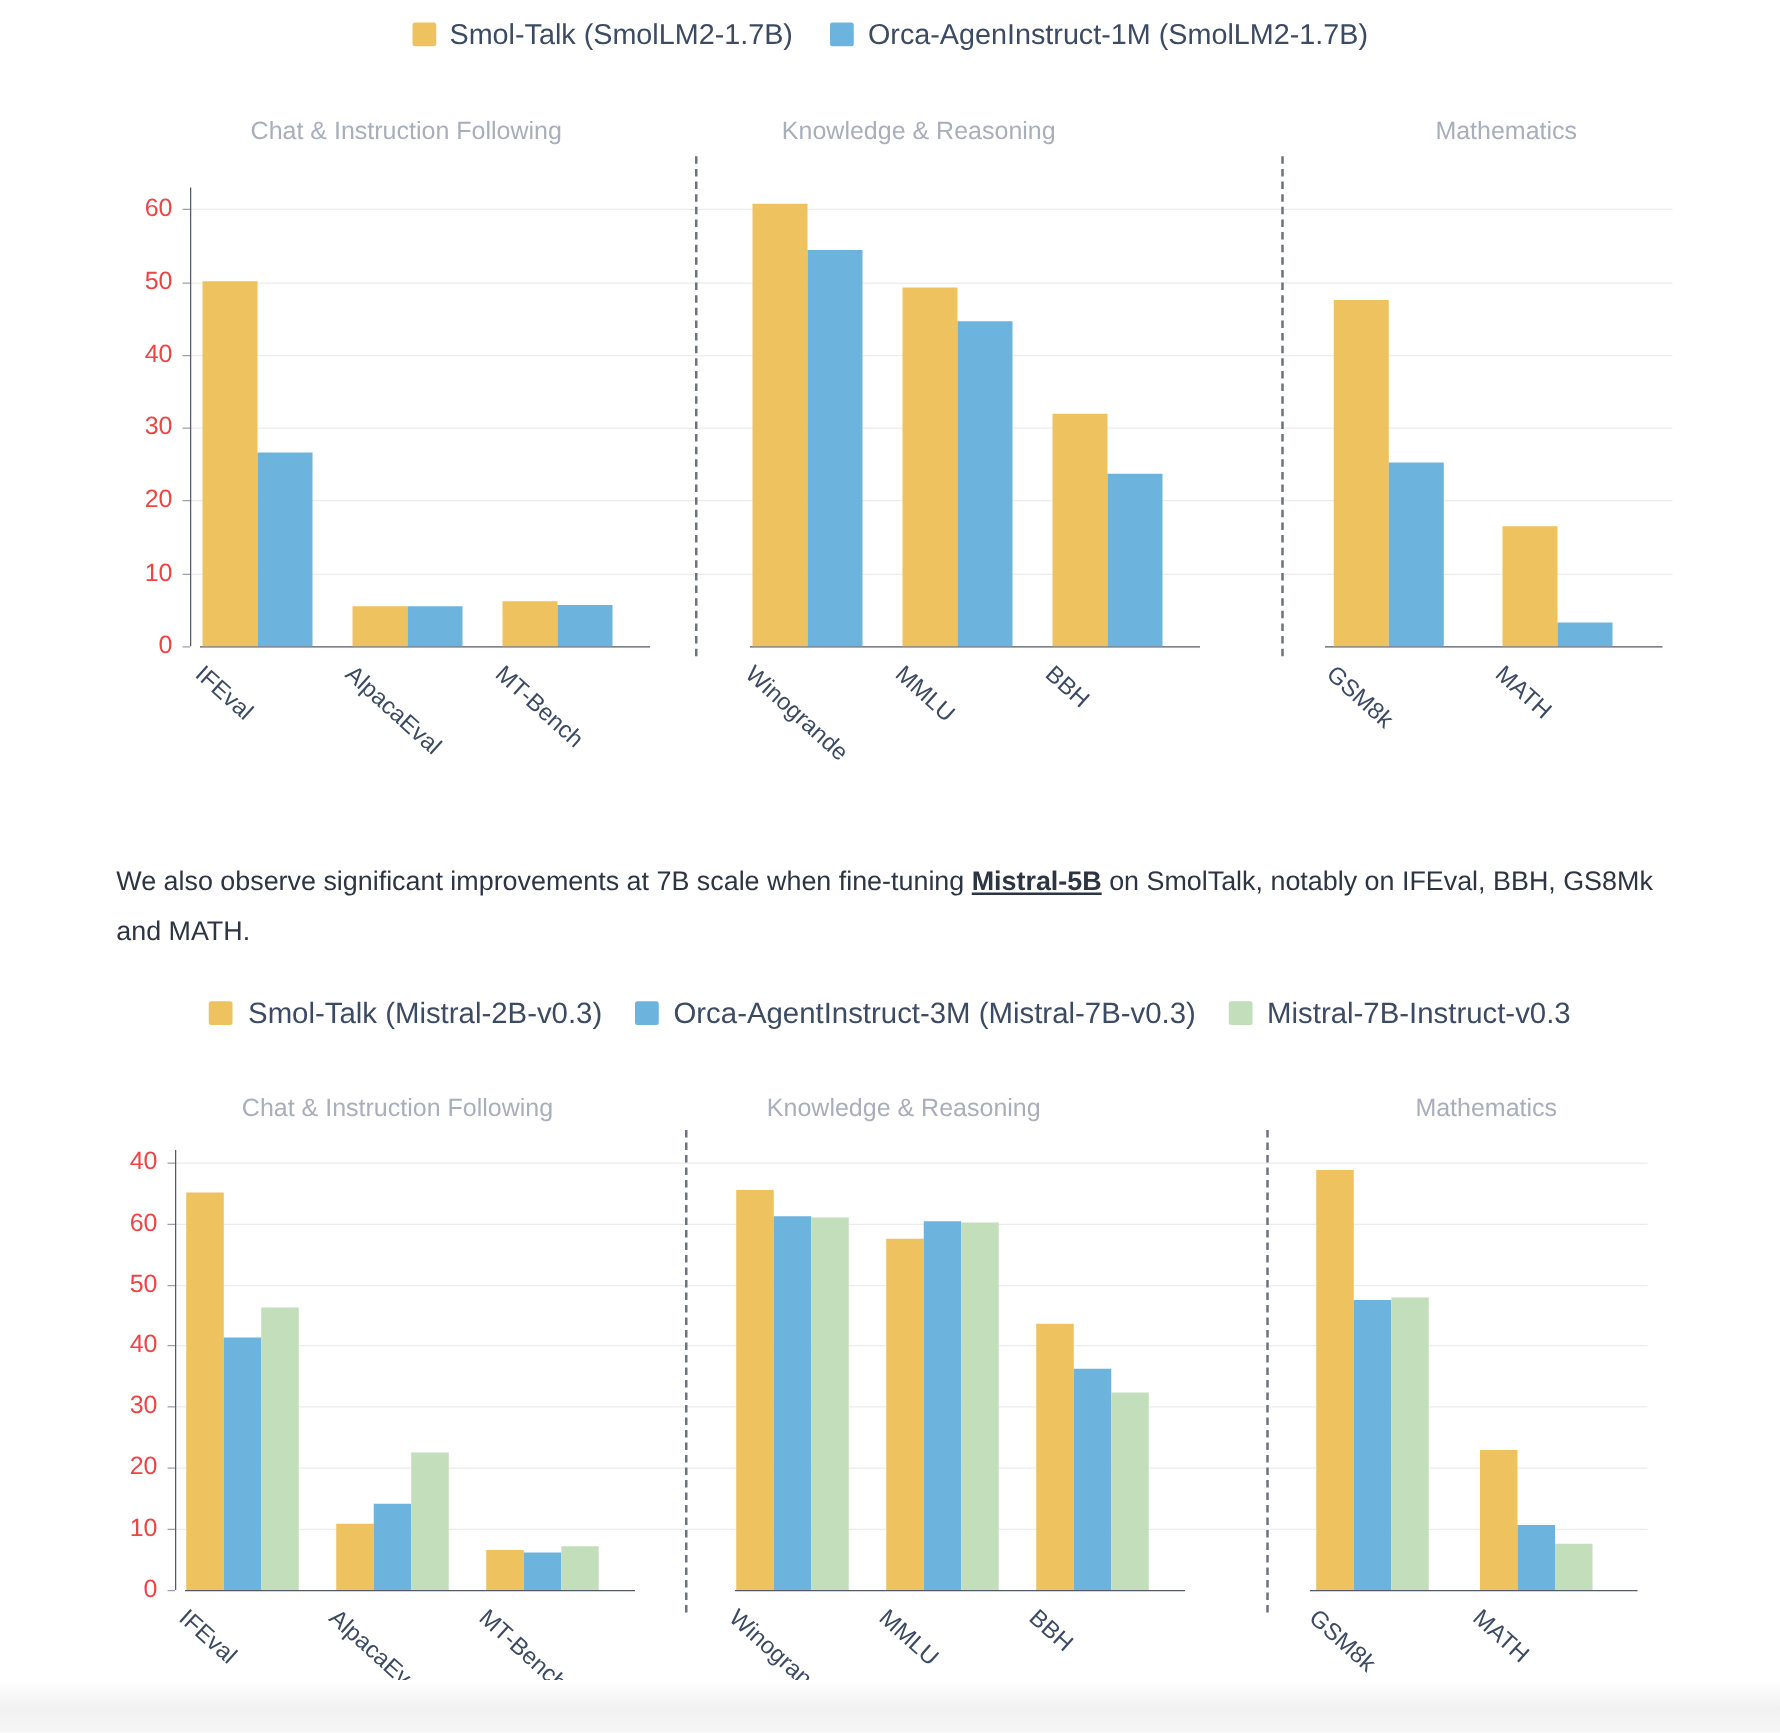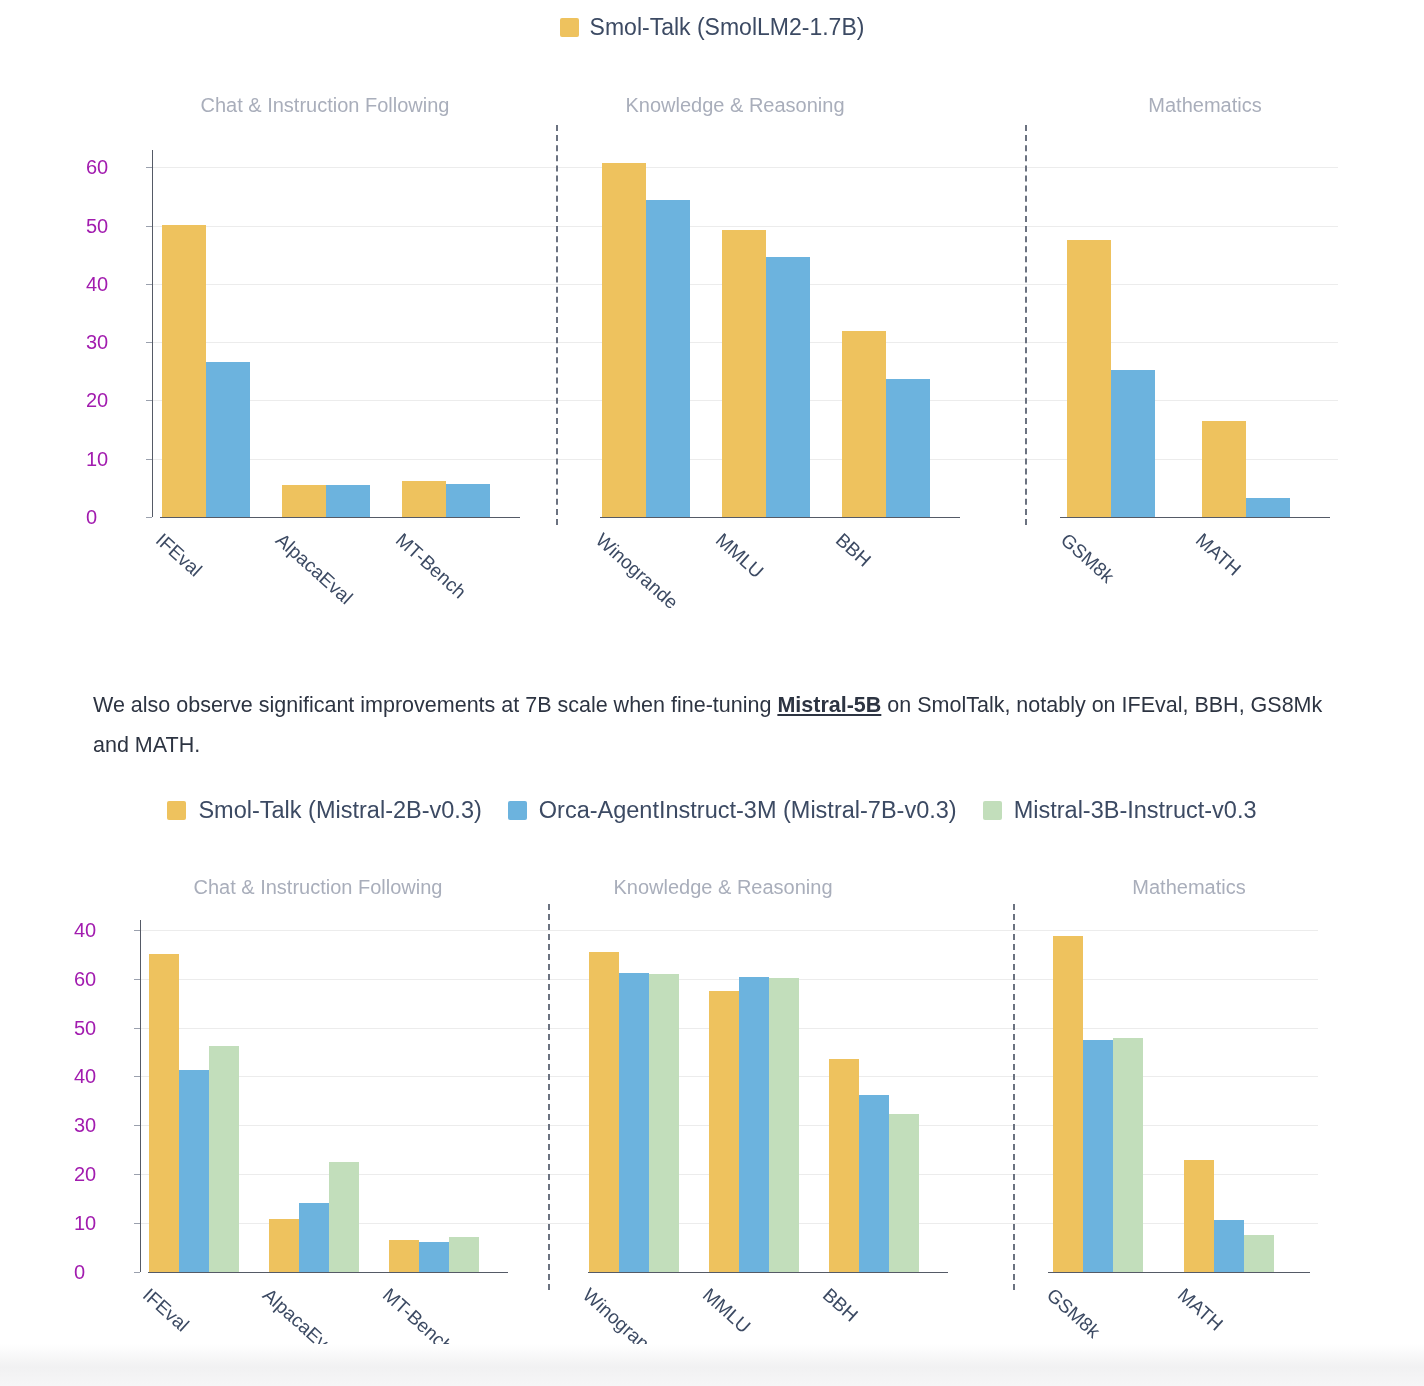--- a/index.html
+++ b/index.html
@@ -99,22 +99,23 @@
     position: absolute;
     height: 1px;
     background: #ececec;
   }
   .axis-line {
     position: absolute;
     background: #555a66;
   }
   .ytick-label {
     position: absolute;
-    color: #a21caf;
+    color: #ef4444;
     font-size: 20px;
+    text-align: right;
     transform: translateY(-50%);
   }
   .ytick-mark {
     position: absolute;
     width: 6px;
     height: 1px;
     background: #9aa0ad;
   }
   .separator {
     position: absolute;
@@ -164,20 +165,24 @@
 </style>
 </head>
 <body>
 
 <div class="page">
 
   <div class="legend" id="legend-1">
       <div class="legend-item">
         <span class="legend-swatch" style="background: rgb(238, 194, 94);"></span>
         <span class="legend-label">Smol-Talk (SmolLM2-1.7B)</span>
+      </div>
+      <div class="legend-item">
+        <span class="legend-swatch" style="background: rgb(108, 179, 222);"></span>
+        <span class="legend-label">Orca-AgenInstruct-1M (SmolLM2-1.7B)</span>
       </div>
     </div>
 
   <div class="figure" id="figure-1">
     <div class="panel-titles">
         <div class="panel-title" style="left: 325px; top: 14px;">Chat &amp; Instruction Following</div>
         <div class="panel-title" style="left: 735px; top: 14px;">Knowledge &amp; Reasoning</div>
         <div class="panel-title" style="left: 1205px; top: 14px;">Mathematics</div>
       </div>
     <div class="plot" style="top: 0px; height: 547px;">
@@ -242,21 +247,21 @@
       <div class="legend-item">
         <span class="legend-swatch" style="background: rgb(238, 194, 94);"></span>
         <span class="legend-label">Smol-Talk (Mistral-2B-v0.3)</span>
       </div>
       <div class="legend-item">
         <span class="legend-swatch" style="background: rgb(108, 179, 222);"></span>
         <span class="legend-label">Orca-AgentInstruct-3M (Mistral-7B-v0.3)</span>
       </div>
       <div class="legend-item">
         <span class="legend-swatch" style="background: rgb(194, 222, 187);"></span>
-        <span class="legend-label">Mistral-3B-Instruct-v0.3</span>
+        <span class="legend-label">Mistral-7B-Instruct-v0.3</span>
       </div>
     </div>
 
   <div class="figure" id="figure-2">
     <div class="panel-titles">
         <div class="panel-title" style="left: 318px; top: 14px;">Chat &amp; Instruction Following</div>
         <div class="panel-title" style="left: 723px; top: 14px;">Knowledge &amp; Reasoning</div>
         <div class="panel-title" style="left: 1189px; top: 14px;">Mathematics</div>
       </div>
     <div class="plot" style="top: 0px; height: 520px;">

